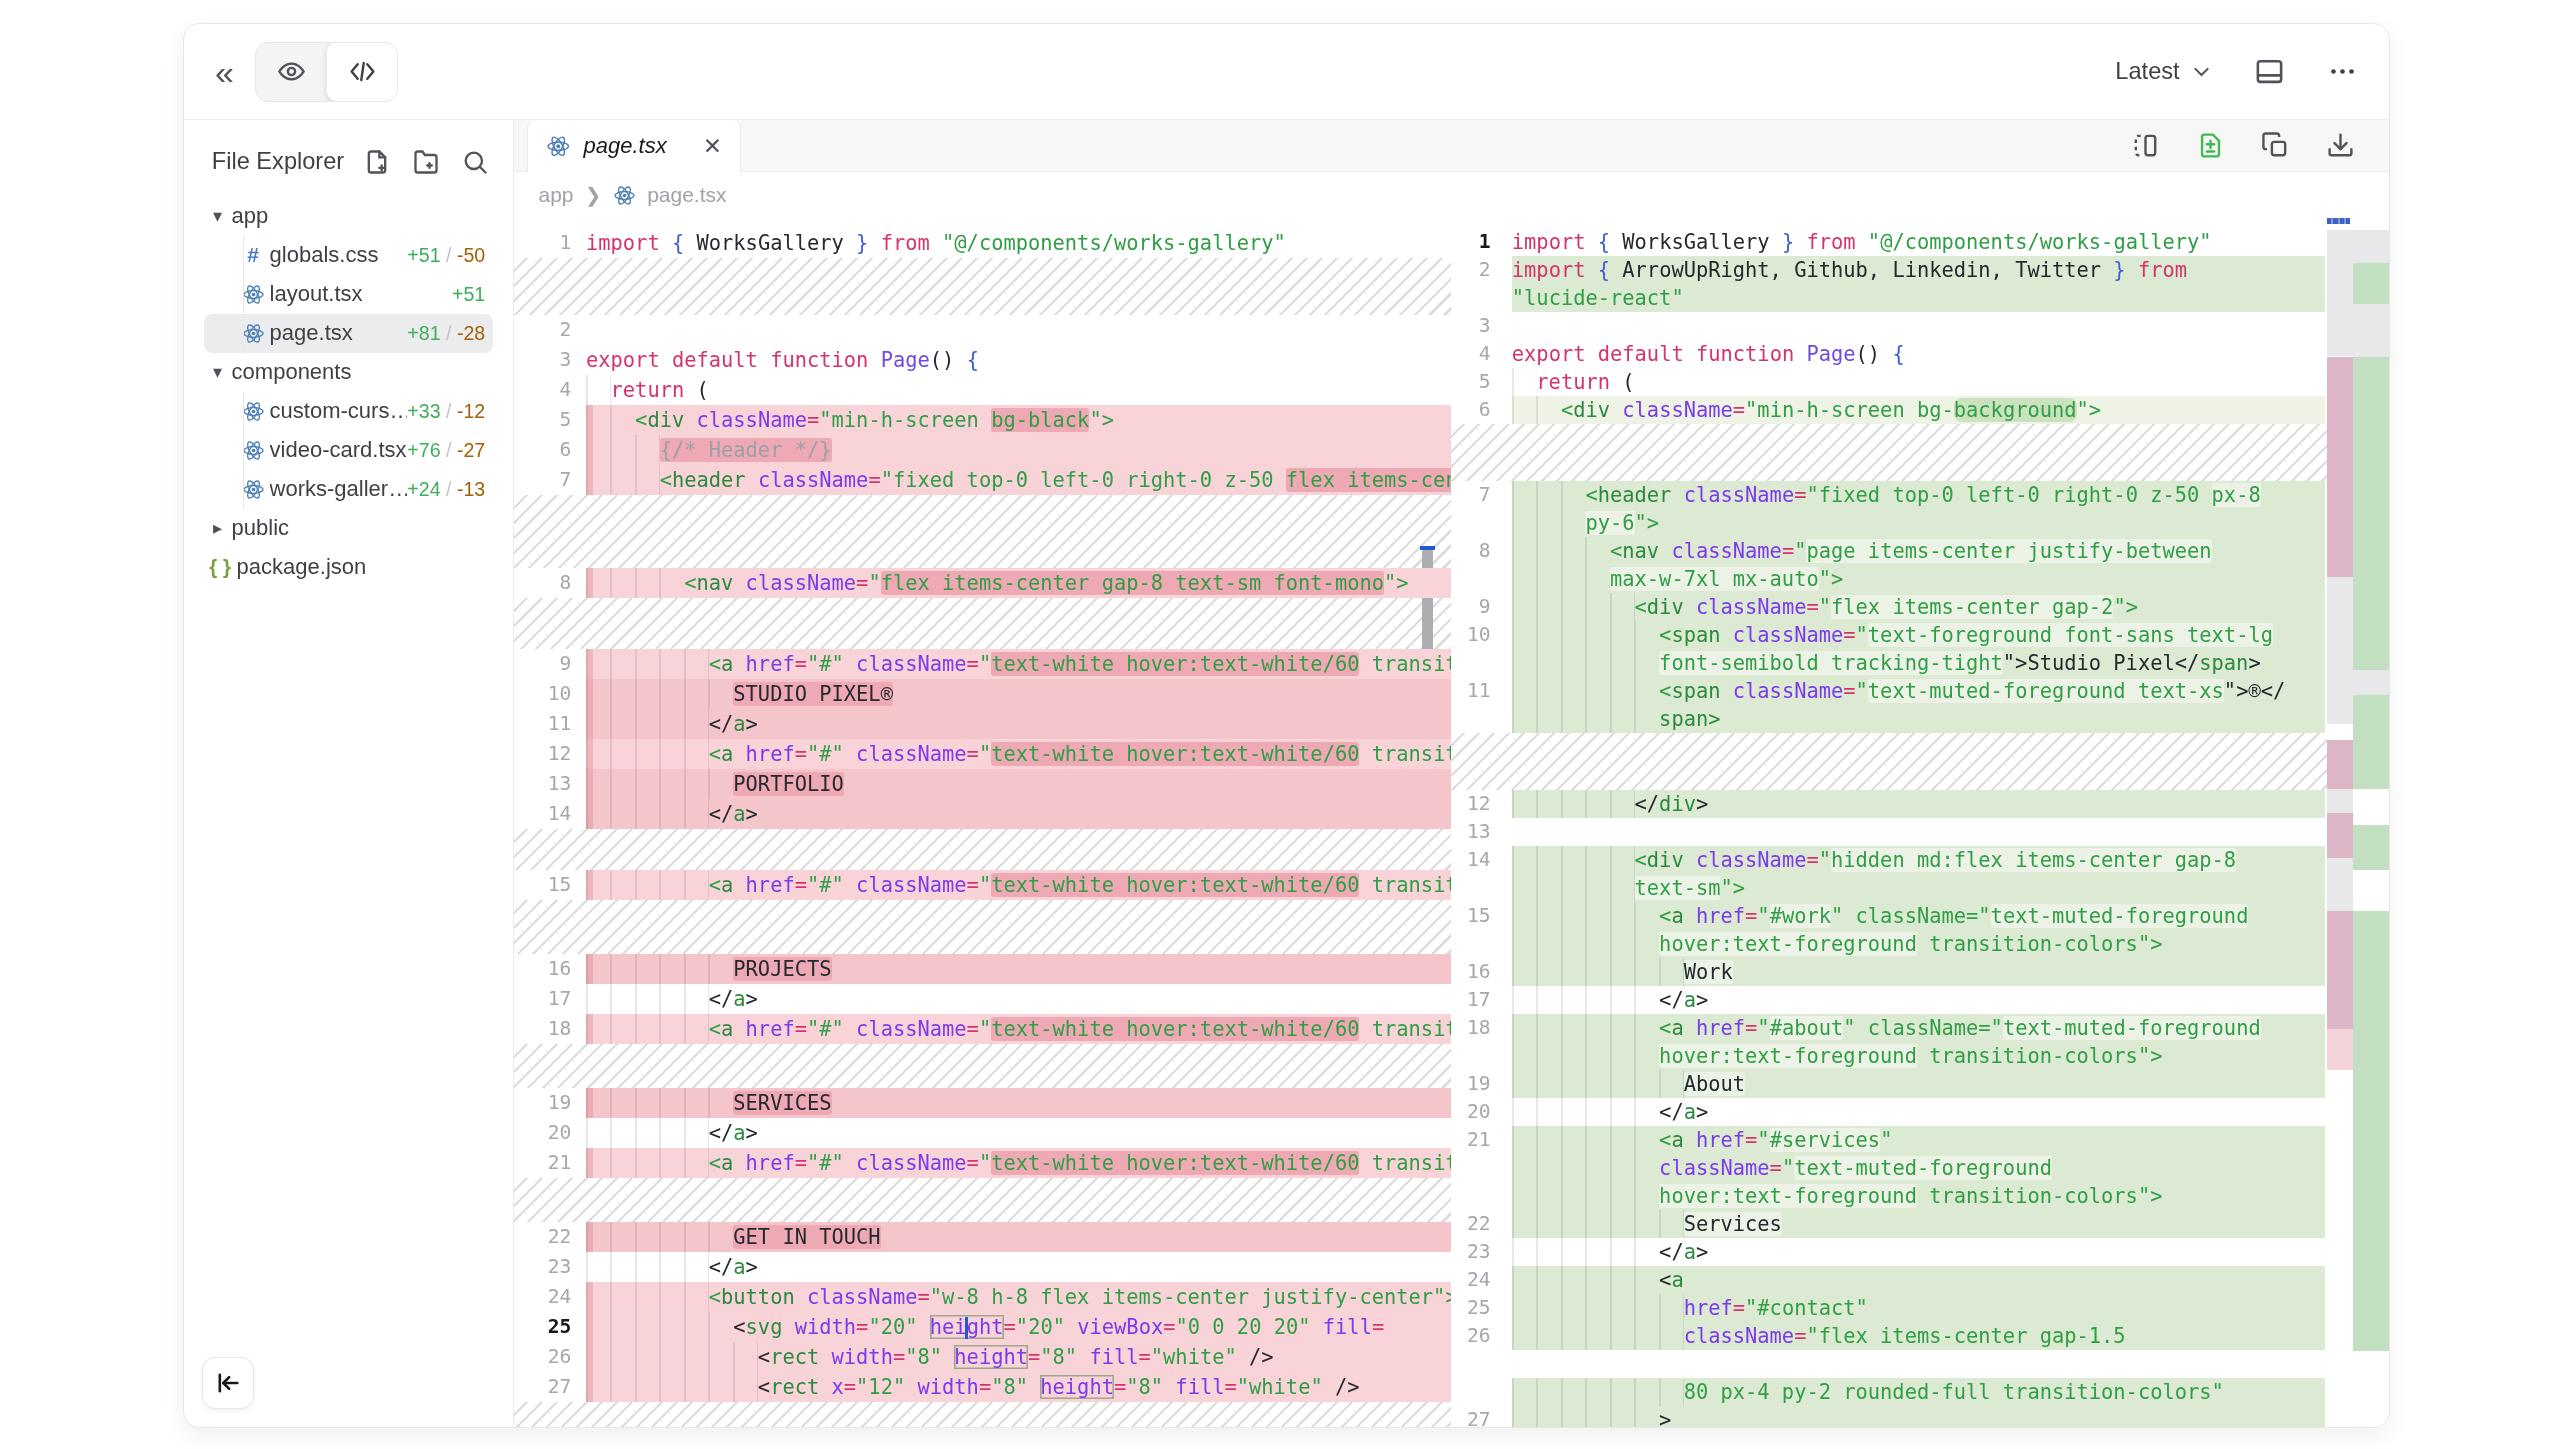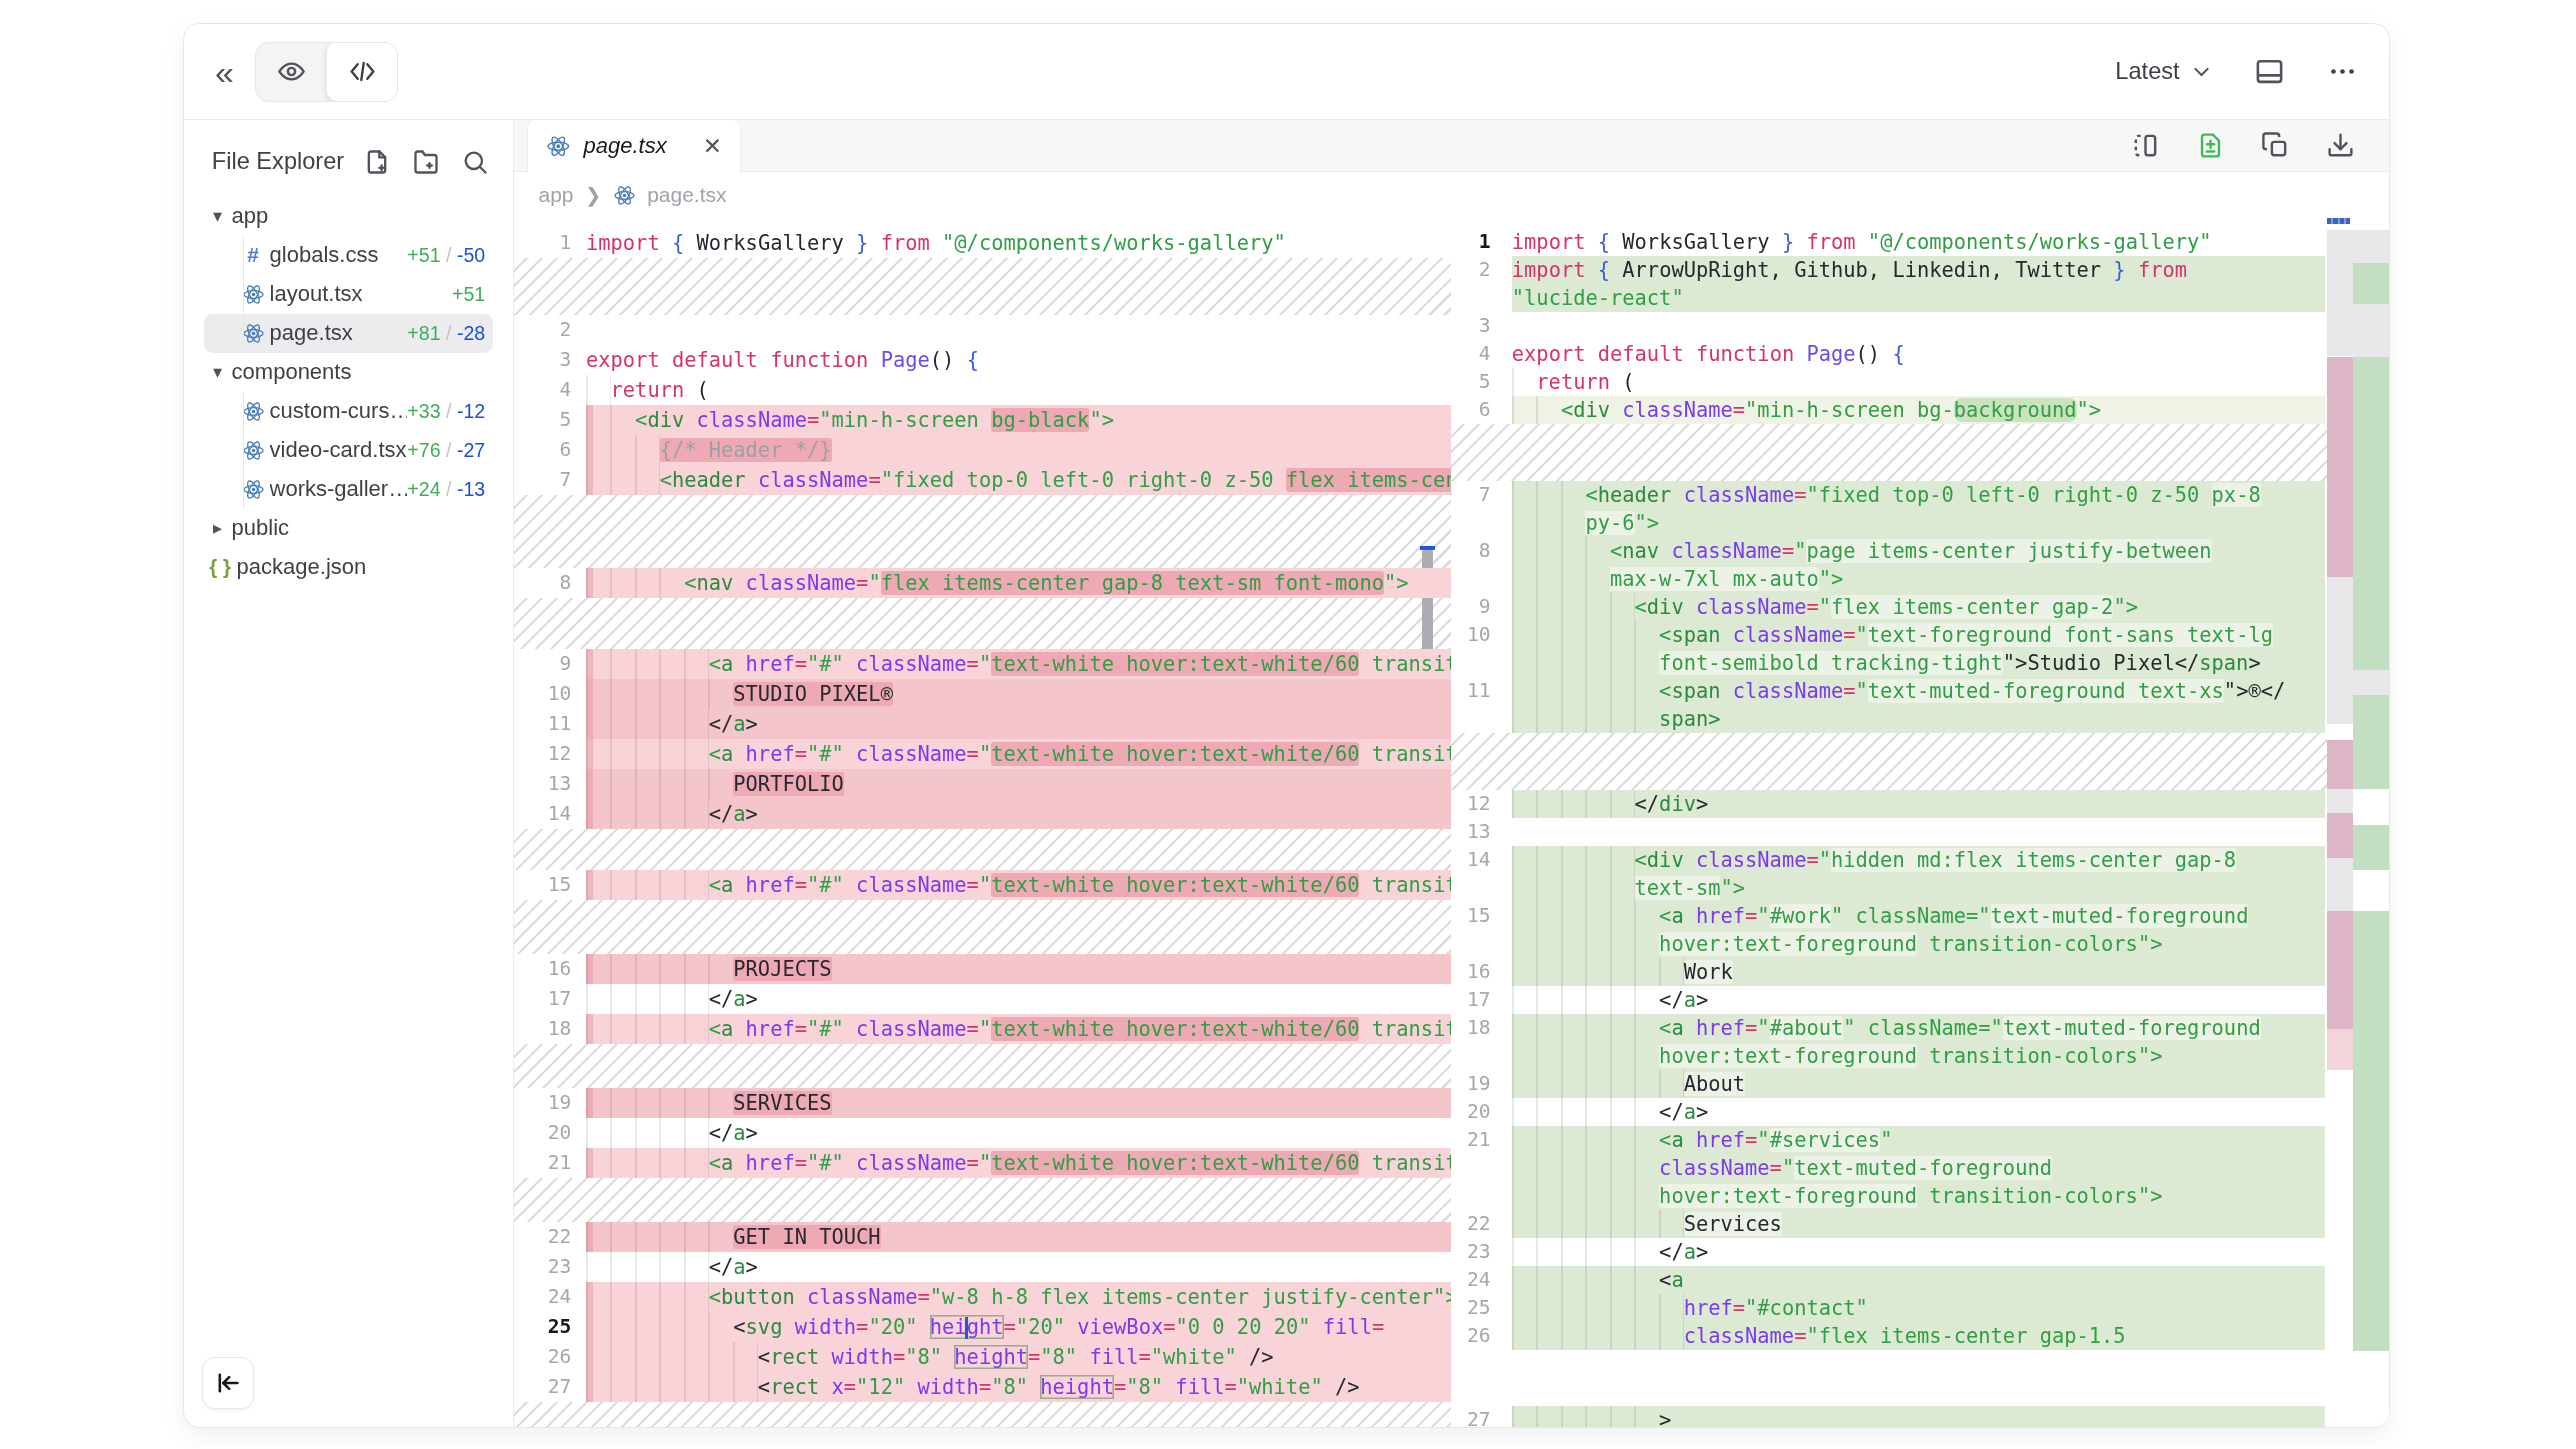--- a/index.html
+++ b/index.html
@@ -25,21 +25,21 @@
   .sb-actions { margin-left:auto; display:flex; gap:21px; color:#52525b; }
   .tree { font-size:22px; color:#3f3f46; }
   .tree-row { display:flex; align-items:center; height:39px; border-radius:8.2px; position:relative; padding-right:8.2px; cursor:pointer; }
   .tree-row.selected { background:#ececef; }
   .tree-row .chev { width:28px; text-align:center; color:#52525b; font-size:18px; flex:none; }
   .tree-row .ficon { width:33px; flex:none; display:flex; justify-content:center; align-items:center; }
   .tree-row .lbl { white-space:nowrap; overflow:hidden; }
   .tree-row .stats { margin-left:auto; font-size:19.6px; white-space:nowrap; }
   .tree-row.child { padding-left:33px; }
   .tree-row.child::before { content:""; position:absolute; left:39px; top:0; bottom:0; width:1.6px; background:#e8e8ea; }
-  .stat-add { color:#3fae5a; } .stat-del { color:#1d4ed8; } .stat-sep { color:#c2c2c8; }
+  .stat-add { color:#3fae5a; } .stat-del { color:#a16207; } .stat-sep { color:#c2c2c8; }
   .css-hash { color:#4a7bd0; font-weight:bold; font-size:21px; }
   .json-brace { color:#7b9e3e; font-weight:bold; font-size:20.4px; }
   .collapse-btn { position:absolute; left:18px; bottom:18px; width:52px; height:52px; border:1.6px solid #e7e7e9; border-radius:13px; background:#fff; display:flex; align-items:center; justify-content:center; color:#18181b; cursor:pointer; box-shadow:0 1.6px 4.1px rgba(0,0,0,.05); }
 
   
   .editor { flex:1; display:flex; flex-direction:column; min-width:0; }
   .tabbar { height:52px; flex:none; background:#f7f7f8; border-bottom:1.6px solid #ececee; display:flex; align-items:stretch; }
   .tab { margin-left:13px; width:214px; background:#fff; border-left:1.6px solid #ececee; border-right:1.6px solid #ececee; border-radius:8.2px 8.2px 0 0; display:flex; align-items:center; gap:13px; padding:0 18px; margin-bottom:-1.6px; cursor:pointer; }
   .tab-label { font-style:italic; font-size:22px; color:#18181b; }
   .tab-close { margin-left:auto; color:#52525b; font-size:23px; cursor:pointer; }
@@ -415,20 +415,20 @@
             <div class="row w"><span class="num">20</span><span class="txt"><span class="ind" style="width:12ch"> </span><span class="">&lt;/<span class="tok-t">a</span>&gt;</span></span></div>
             <div class="row G"><span class="num">21</span><span class="txt"><span class="ind" style="width:12ch"> </span><span class=" cf1">&lt;<span class="tok-t">a</span> <span class="tok-a">href</span><span class="tok-e">=</span>"</span><span class="chip-l-grn cf1">#services</span><span class=" cf1">"</span></span></div>
             <div class="row G"><span class="num"></span><span class="txt"><span class="ind" style="width:12ch"> </span><span class=" cf1"><span class="tok-a">className</span><span class="tok-e">=</span>"</span><span class="chip-l-grn cf1">text-muted-foreground</span></span></div>
             <div class="row G"><span class="num"></span><span class="txt"><span class="ind" style="width:12ch"> </span><span class=""></span><span class="chip-l-grn cf1">hover:text-foreground</span><span class=" cf1"> transition-colors"&gt;</span></span></div>
             <div class="row G"><span class="num">22</span><span class="txt"><span class="ind" style="width:14ch"> </span><span class=""></span><span class="chip-l-grn">Services</span></span></div>
             <div class="row w"><span class="num">23</span><span class="txt"><span class="ind" style="width:12ch"> </span><span class="">&lt;/<span class="tok-t">a</span>&gt;</span></span></div>
             <div class="row G"><span class="num">24</span><span class="txt"><span class="ind" style="width:12ch"> </span><span class="">&lt;<span class="tok-t">a</span></span></span></div>
             <div class="row G"><span class="num">25</span><span class="txt"><span class="ind" style="width:14ch"> </span><span class=""><span class="tok-a">href</span><span class="tok-e">=</span><span class="tok-s">"#contact"</span></span></span></div>
             <div class="row G"><span class="num">26</span><span class="txt"><span class="ind" style="width:14ch"> </span><span class=" cf1"><span class="tok-a">className</span><span class="tok-e">=</span>"flex items-center gap-1.5</span></span></div>
             <div class="row G"><span class="num"></span></div>
-            <div class="row G"><span class="num"></span></div>
+            <div class="row G"><span class="num"></span><span class="txt"><span class="ind" style="width:14ch"> </span><span class=" cf1">80 px-4 py-2 rounded-full transition-colors"</span></span></div>
             <div class="row G"><span class="num">27</span><span class="txt"><span class="ind" style="width:12ch"> </span><span class="">&gt;</span></span></div>
           </div>
       </div>
     </div>
   </div>
 </div>
 
 
 </body></html>

